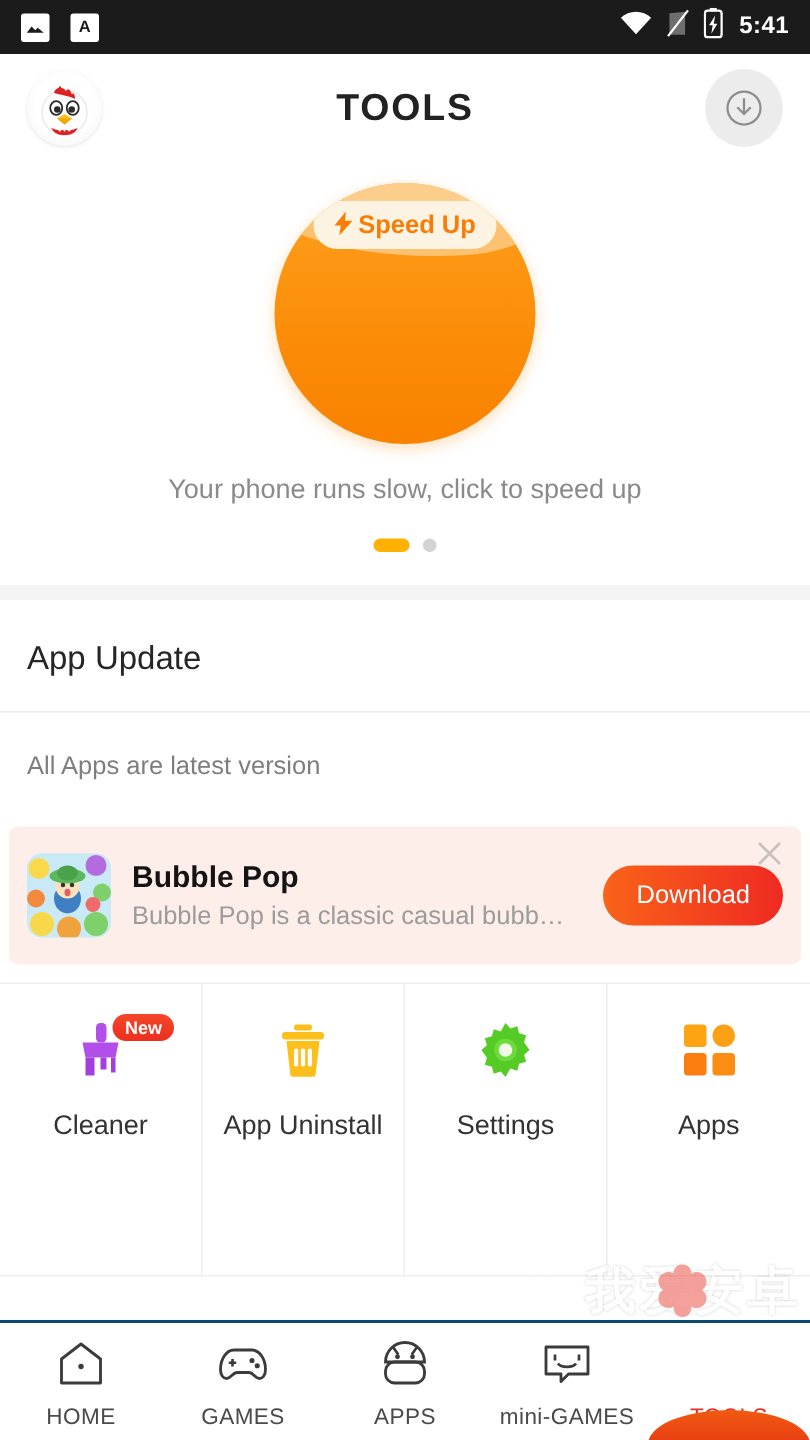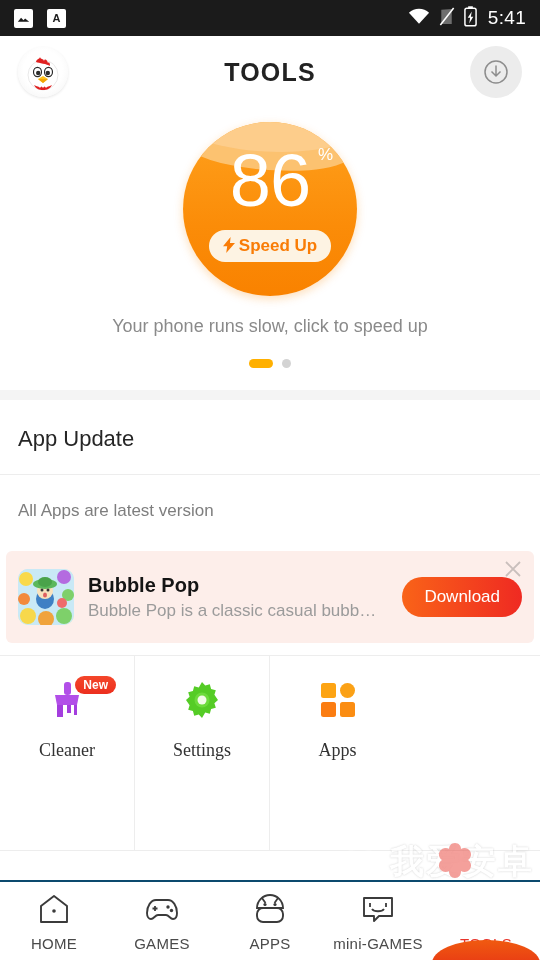--- a/index.html
+++ b/index.html
@@ -16,21 +16,21 @@
     height:36px; background:#1b1b1b; color:#ffffff;
     display:flex; align-items:center; padding:0 14px;
   }
   .sb-left { display:flex; align-items:center; gap:14px; }
   .sb-right { margin-left:auto; display:flex; align-items:center; gap:9px; }
   .sb-ico-box {
     width:19px; height:19px; background:#ffffff; border-radius:2px;
     display:flex; align-items:center; justify-content:center;
     color:#1b1b1b; font-size:11px; font-weight:bold; line-height:1;
   }
-  .sb-time { font-size:19px; font-weight:400; letter-spacing:.3px; margin-left:2px; }
+  .sb-time { font-size:16px; font-weight:700; letter-spacing:.3px; margin-left:2px; }
 
   
   .header {
     height:72px; background:#ffffff; position:relative;
     display:flex; align-items:center; padding:0 18px;
   }
   .logo {
     width:50px; height:50px; border-radius:50%;
     background:radial-gradient(circle at 50% 45%, #ffffff 52%, #f2f2f2 100%);
     position:relative; overflow:hidden; flex:none;
@@ -147,21 +147,21 @@
   .tool {
     border-right:1px solid #ededed;
     display:flex; flex-direction:column; align-items:center;
     padding-top:24px;
   }
   .tool:last-child { border-right:none; }
   .tool-ico {
     width:46px; height:46px; position:relative;
     display:flex; align-items:flex-start; justify-content:center;
   }
-  .tool-label { margin-top:14px; font-size:18px; color:#333;font-family:Liberation Serif, serif; }
+  .tool-label { margin-top:14px; font-size:18px; color:#333; }
   .new-badge {
     position:absolute; top:-4px; right:-26px;
     background:linear-gradient(180deg,#f4462a,#ec2f1e);
     color:#fff; font-size:12px; font-weight:bold;
     padding:3px 8px; border-radius:10px; line-height:1;
   }
 
   
   .bottomnav {
     position:absolute; bottom:0; left:0; right:0; height:80px;
@@ -263,23 +263,20 @@
       <path d="M15 8.5v10M10.5 14.5L15 19l4.5-4.5" fill="none" stroke="#8d8d8d" stroke-width="1.5"></path>
     </svg>
   </div>
 </div>
 
 <div class="speed-card">
   <div class="gauge-wrap">
     <div class="gauge">
       <div class="wave"></div>
       <div class="wave2"></div>
-      <div class="gauge-num">86
-        <span class="gauge-pct">%</span>
-      </div>
       <div class="speedup">
         <span class="bolt">
           <svg width="12" height="16" viewBox="0 0 12 16">
               <path d="M7.6 0L0 9.3h4.2L3.2 16 12 6.1H7z" fill="#f97c06"></path>
             </svg>
         </span>
         <span>Speed Up</span>
       </div>
     </div>
   </div>
@@ -338,20 +335,33 @@
       <svg width="40" height="40" viewBox="0 0 40 40">
         <rect x="17" y="2" width="7" height="13" rx="3" fill="#b24fe8"></rect>
         <path d="M8 15h24l-2 10H10z" fill="#b24fe8"></path>
         <path d="M10 25h6v12h-6zM20 25h4v8h-4zM27 25h3v10h-3z" fill="#a43ede"></path>
       </svg>
       <span class="new-badge">New</span>
     </div>
     <div class="tool-label">Cleaner</div>
   </div>
 
+  <div class="tool">
+    <div class="tool-ico">
+      <svg width="40" height="40" viewBox="0 0 40 40">
+        <rect x="14" y="3" width="12" height="4" rx="1.6" fill="#fcbf1c"></rect>
+        <rect x="6" y="8" width="28" height="5" rx="2.2" fill="#fcbf1c"></rect>
+        <path d="M9 14h22l-2.5 22a2 2 0 01-2 1.8h-13a2 2 0 01-2-1.8z" fill="#fcbf1c"></path>
+        <rect x="14" y="19" width="2.8" height="12" rx="1.2" fill="#ffffff"></rect>
+        <rect x="18.6" y="19" width="2.8" height="12" rx="1.2" fill="#ffffff"></rect>
+        <rect x="23.2" y="19" width="2.8" height="12" rx="1.2" fill="#ffffff"></rect>
+      </svg>
+    </div>
+    <div class="tool-label">App Uninstall</div>
+  </div>
 
   <div class="tool">
     <div class="tool-ico">
       <svg width="40" height="40" viewBox="0 0 40 40">
         <path d="M20 2l3.2 3.6 4.6-1.4 1.3 4.7 4.7 1.3-1.4 4.6L36 20l-3.6 3.2 1.4 4.6-4.7 1.3-1.3 4.7-4.6-1.4L20 38l-3.2-3.6-4.6 1.4-1.3-4.7-4.7-1.3 1.4-4.6L4 20l3.6-3.2-1.4-4.6 4.7-1.3 1.3-4.7 4.6 1.4z" fill="#55cc26"></path>
         <circle cx="20" cy="20" r="7.5" fill="#6ddb3c"></circle>
         <circle cx="20" cy="20" r="4.5" fill="#f2fbe8"></circle>
       </svg>
     </div>
     <div class="tool-label">Settings</div>

